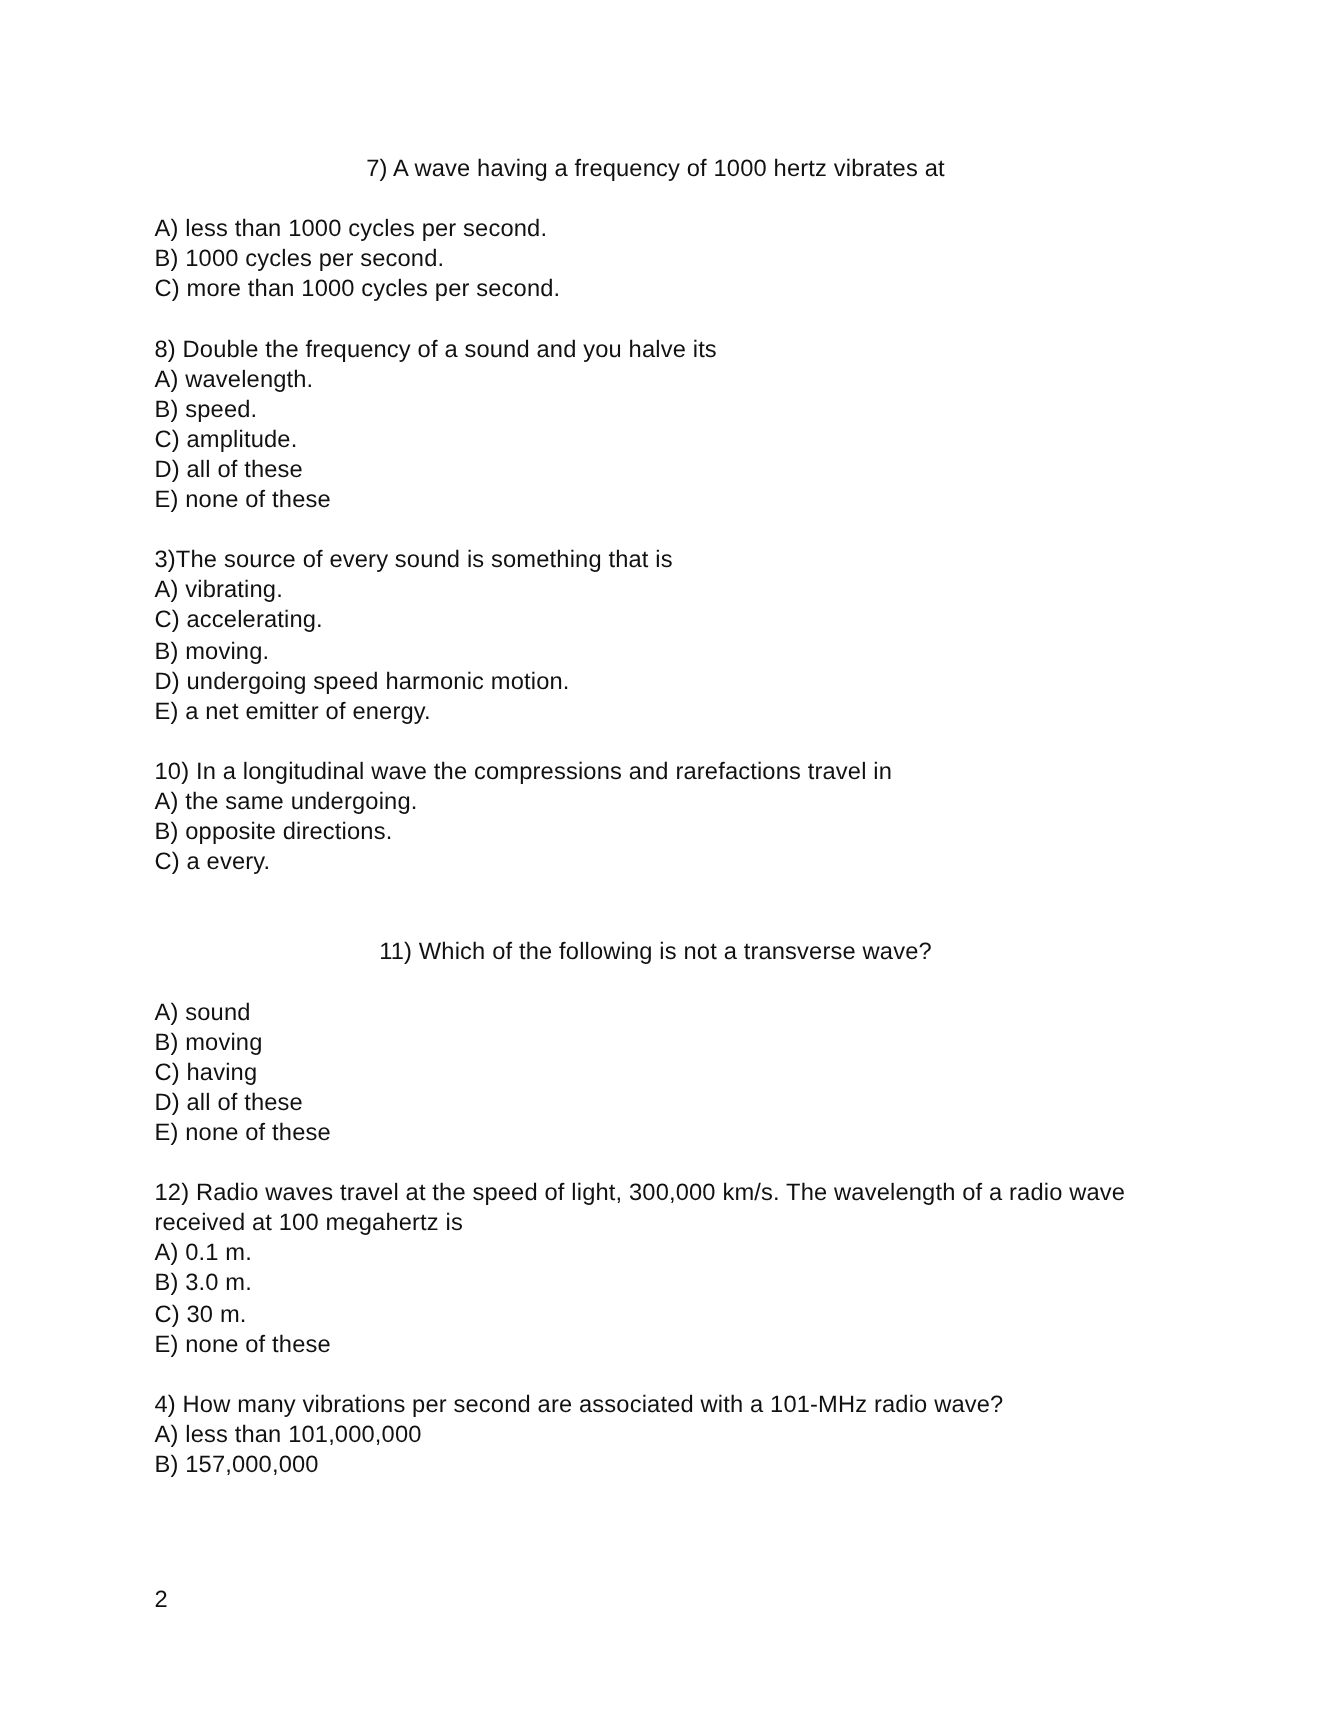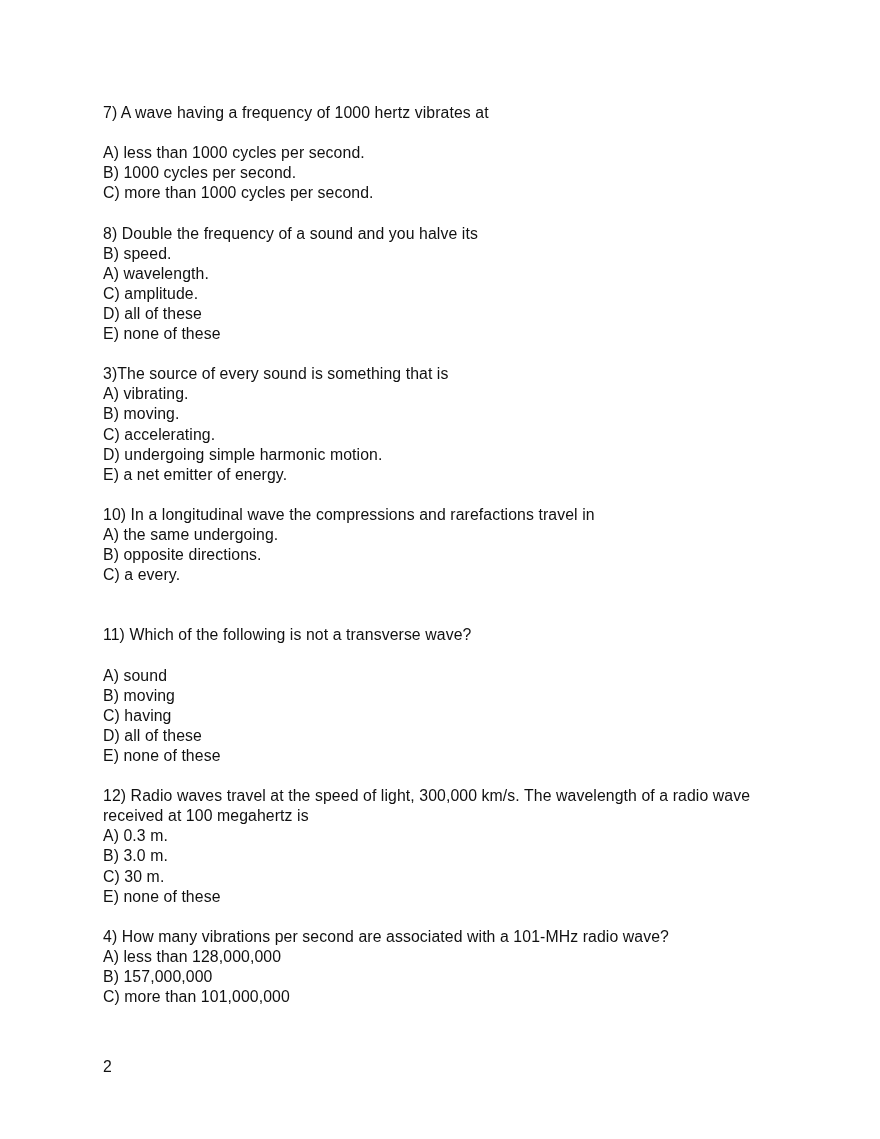--- a/index.html
+++ b/index.html
@@ -29,21 +29,21 @@
   }
   .content p {
     margin: 0;
     font-size: var(--fs);
     line-height: var(--lh);
     letter-spacing: 0.1px;
   }
   .q-block { margin-top: var(--lh); }          
   .q-block:first-child { margin-top: 0; }
   .q-block.extra-gap { margin-top: calc(var(--lh) * 2); }  
-  .q-text.gap-after { margin-bottom: var(--lh); }          
+  .q-text.gap-after { margin-bottom: var(--lh); text-align: center; }          
   .page-number {
     position: absolute;
     left: 103px;
     top: 1057px;
     margin: 0;
     font-size: var(--fs);
     line-height: var(--lh);
   }
 </style>
 </head>
@@ -52,56 +52,55 @@
 <main class="page">
   <div class="content">
       <section class="q-block">
         <p class="q-text gap-after">7) A wave having a frequency of 1000 hertz vibrates at</p>
         <p class="q-option">A) less than 1000 cycles per second.</p>
         <p class="q-option">B) 1000 cycles per second.</p>
         <p class="q-option">C) more than 1000 cycles per second.</p>
       </section>
       <section class="q-block">
         <p class="q-text">8) Double the frequency of a sound and you halve its</p>
+        <p class="q-option">A) wavelength.</p>
         <p class="q-option">B) speed.</p>
-        <p class="q-option">A) wavelength.</p>
         <p class="q-option">C) amplitude.</p>
         <p class="q-option">D) all of these</p>
         <p class="q-option">E) none of these</p>
       </section>
       <section class="q-block">
         <p class="q-text">3)The source of every sound is something that is</p>
         <p class="q-option">A) vibrating.</p>
+        <p class="q-option">C) accelerating.</p>
         <p class="q-option">B) moving.</p>
-        <p class="q-option">C) accelerating.</p>
-        <p class="q-option">D) undergoing simple harmonic motion.</p>
+        <p class="q-option">D) undergoing speed harmonic motion.</p>
         <p class="q-option">E) a net emitter of energy.</p>
       </section>
       <section class="q-block">
         <p class="q-text">10) In a longitudinal wave the compressions and rarefactions travel in</p>
         <p class="q-option">A) the same undergoing.</p>
         <p class="q-option">B) opposite directions.</p>
         <p class="q-option">C) a every.</p>
       </section>
       <section class="q-block extra-gap">
         <p class="q-text gap-after">11) Which of the following is not a transverse wave?</p>
         <p class="q-option">A) sound</p>
         <p class="q-option">B) moving</p>
         <p class="q-option">C) having</p>
         <p class="q-option">D) all of these</p>
         <p class="q-option">E) none of these</p>
       </section>
       <section class="q-block">
         <p class="q-text">12) Radio waves travel at the speed of light, 300,000 km/s. The wavelength of a radio wave received at 100 megahertz is</p>
-        <p class="q-option">A) 0.3 m.</p>
+        <p class="q-option">A) 0.1 m.</p>
         <p class="q-option">B) 3.0 m.</p>
         <p class="q-option">C) 30 m.</p>
         <p class="q-option">E) none of these</p>
       </section>
       <section class="q-block">
         <p class="q-text">4) How many vibrations per second are associated with a 101-MHz radio wave?</p>
-        <p class="q-option">A) less than 128,000,000</p>
+        <p class="q-option">A) less than 101,000,000</p>
         <p class="q-option">B) 157,000,000</p>
-        <p class="q-option">C) more than 101,000,000</p>
       </section>
     </div>
   <p class="page-number">2</p>
 </main>
 
 </body></html>

